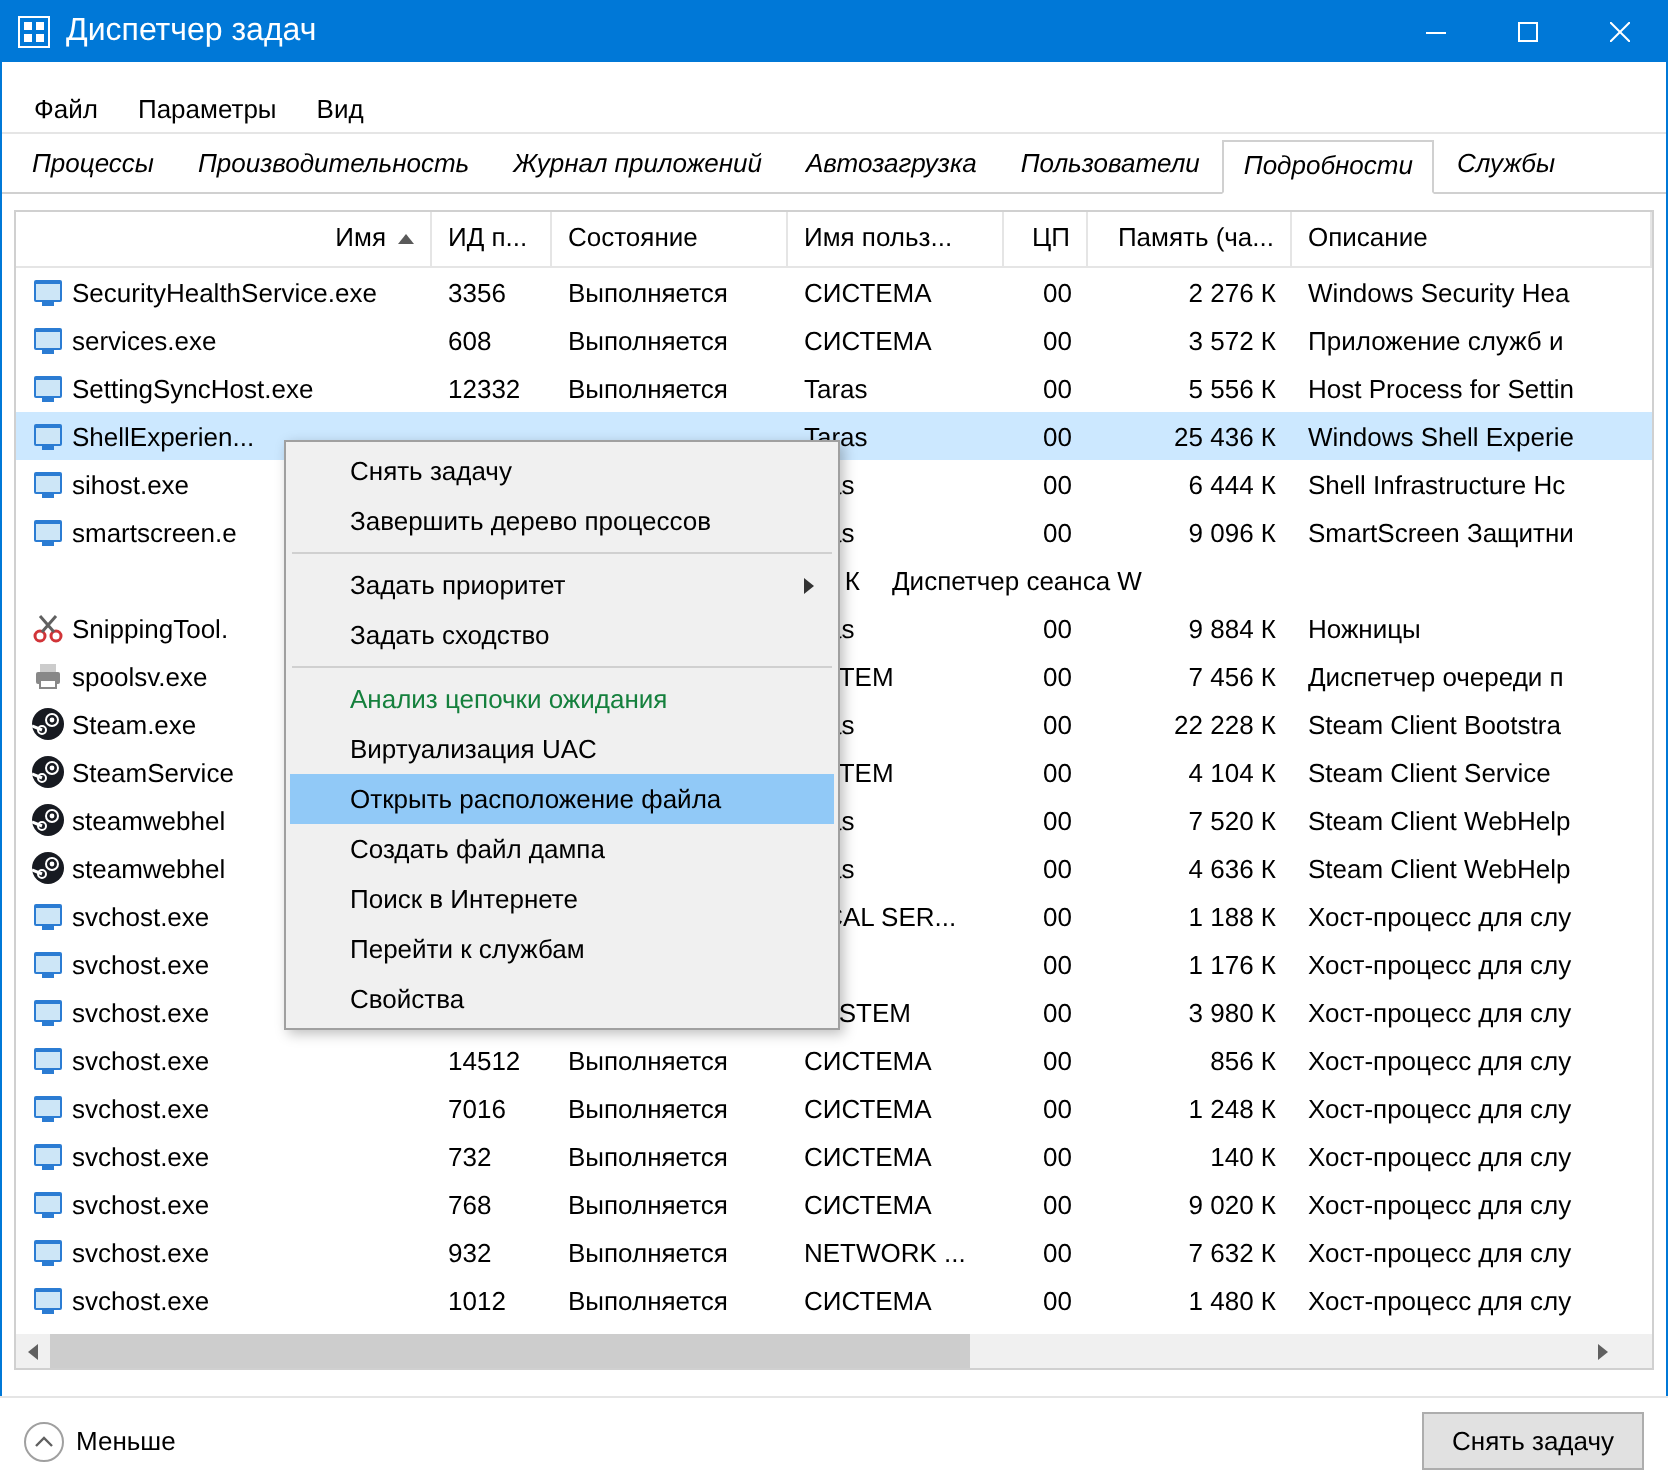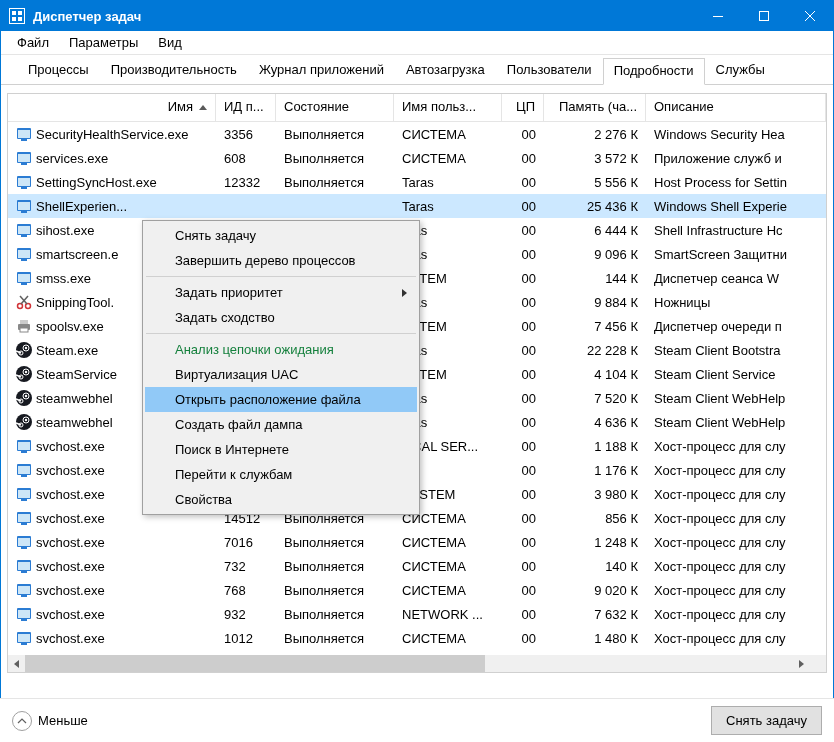--- a/index.html
+++ b/index.html
@@ -1,24 +1,24 @@
 <!DOCTYPE html>
 <html><head>
 <meta charset="utf-8">
 <style>
 * { box-sizing: border-box; margin: 0; padding: 0; }
 body { font-family: "Segoe UI", Tahoma, sans-serif; font-size: 13px; background: #fff; width: 834px; height: 742px; overflow: hidden; border: 1px solid #0078d7; }
 .titlebar { background: #0078d7; color: #fff; height: 30px; display: flex; align-items: center; padding-left: 8px; }
 .titlebar .icon { width: 16px; height: 16px; background: #fff; margin-right: 8px; display: inline-flex; align-items: center; justify-content: center; }
-.titlebar .title { flex: 1; font-size: 13px; font-weight: bold; }
+.titlebar .title { flex: 1; font-size: 16px; }
 .win-controls { display: flex; }
 .win-btn { width: 46px; height: 30px; display: flex; align-items: center; justify-content: center; color: #fff; font-size: 13px; }
-.menubar { height: 24px; display: flex; align-items: center; padding: 2px 6px; border-bottom: 1px solid #e5e5e5; }
+.menubar { height: 24px; display: flex; align-items: center; padding: 2px 6px; border-bottom: 1px solid #e5e5e5; margin-top: 12px; }
 .menubar .menu-item { padding: 2px 10px; font-size: 13px; cursor: default; }
-.tabs { display: flex; border-bottom: 1px solid #d0d0d0; padding: 0 16px; height: 28px; margin-top: 2px; }
+.tabs { display: flex; border-bottom: 1px solid #d0d0d0; padding: 0 4px; height: 28px; margin-top: 2px; font-style: italic; }
 .tab { padding: 4px 10px; font-size: 13px; cursor: default; border: 1px solid transparent; }
 .tab.active { border: 1px solid #d0d0d0; border-bottom-color: #fff; background: #fff; position: relative; top: 1px; }
 .table-container { height: 580px; overflow: hidden; position: relative; margin: 8px 6px 0 6px; border: 1px solid #d0d0d0; }
 .table-header { display: flex; border-bottom: 1px solid #e5e5e5; height: 28px; background: #fff; font-size: 13px; }
 .th { padding: 5px 8px; border-right: 1px solid #e5e5e5; text-align: left; white-space: nowrap; overflow: hidden; }
 .th.sort::after { content: ""; display: inline-block; width: 0; height: 0; border-left: 4px solid transparent; border-right: 4px solid transparent; border-bottom: 5px solid #5a5a5a; margin-left: 6px; vertical-align: middle; }
 .col-name { width: 208px; text-align: right; }
 .col-pid { width: 60px; }
 .col-status { width: 118px; }
 .col-user { width: 108px; }
@@ -205,28 +205,20 @@
           <span>smartscreen.e</span>
         </div>
         <div class="td col-pid"></div>
         <div class="td col-status"></div>
         <div class="td col-user">aras</div>
         <div class="td col-cpu">00</div>
         <div class="td col-mem">9 096 К</div>
         <div class="td col-desc">SmartScreen Защитни</div>
       </div>
       <div class="row">
-        <div class="td col-name">
-          <span class="proc-icon"><svg viewBox="0 0 16 16">
-              <rect x="1" y="2" width="14" height="11" fill="#2b7cd3" rx="1"></rect>
-              <rect x="2" y="4" width="12" height="8" fill="#cde6f7"></rect>
-              <rect x="5" y="13" width="6" height="2" fill="#2b7cd3"></rect>
-            </svg></span>
-          <span>smss.exe</span>
-        </div>
         <div class="td col-pid"></div>
         <div class="td col-status"></div>
         <div class="td col-user">YSTEM</div>
         <div class="td col-cpu">00</div>
         <div class="td col-mem">144 К</div>
         <div class="td col-desc">Диспетчер сеанса  W</div>
       </div>
       <div class="row">
         <div class="td col-name">
           <span class="proc-icon"><svg viewBox="0 0 16 16">

